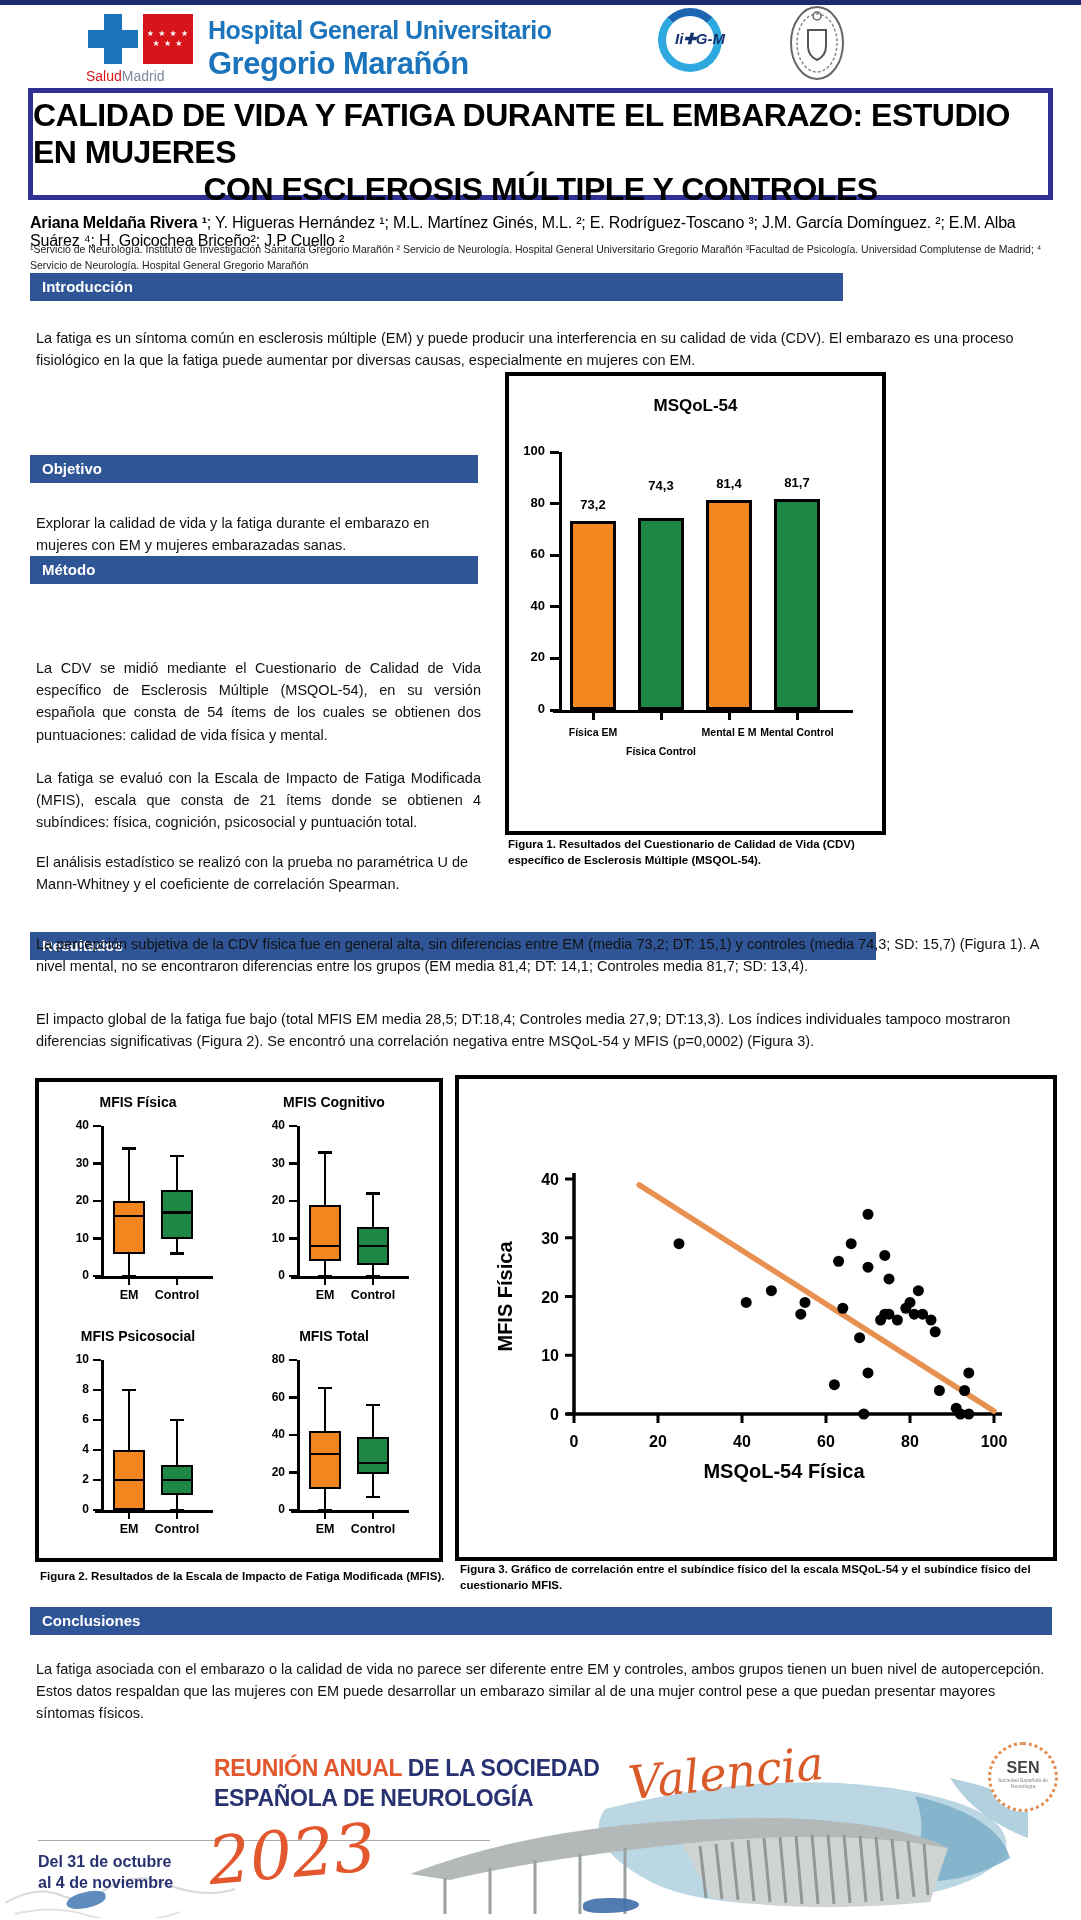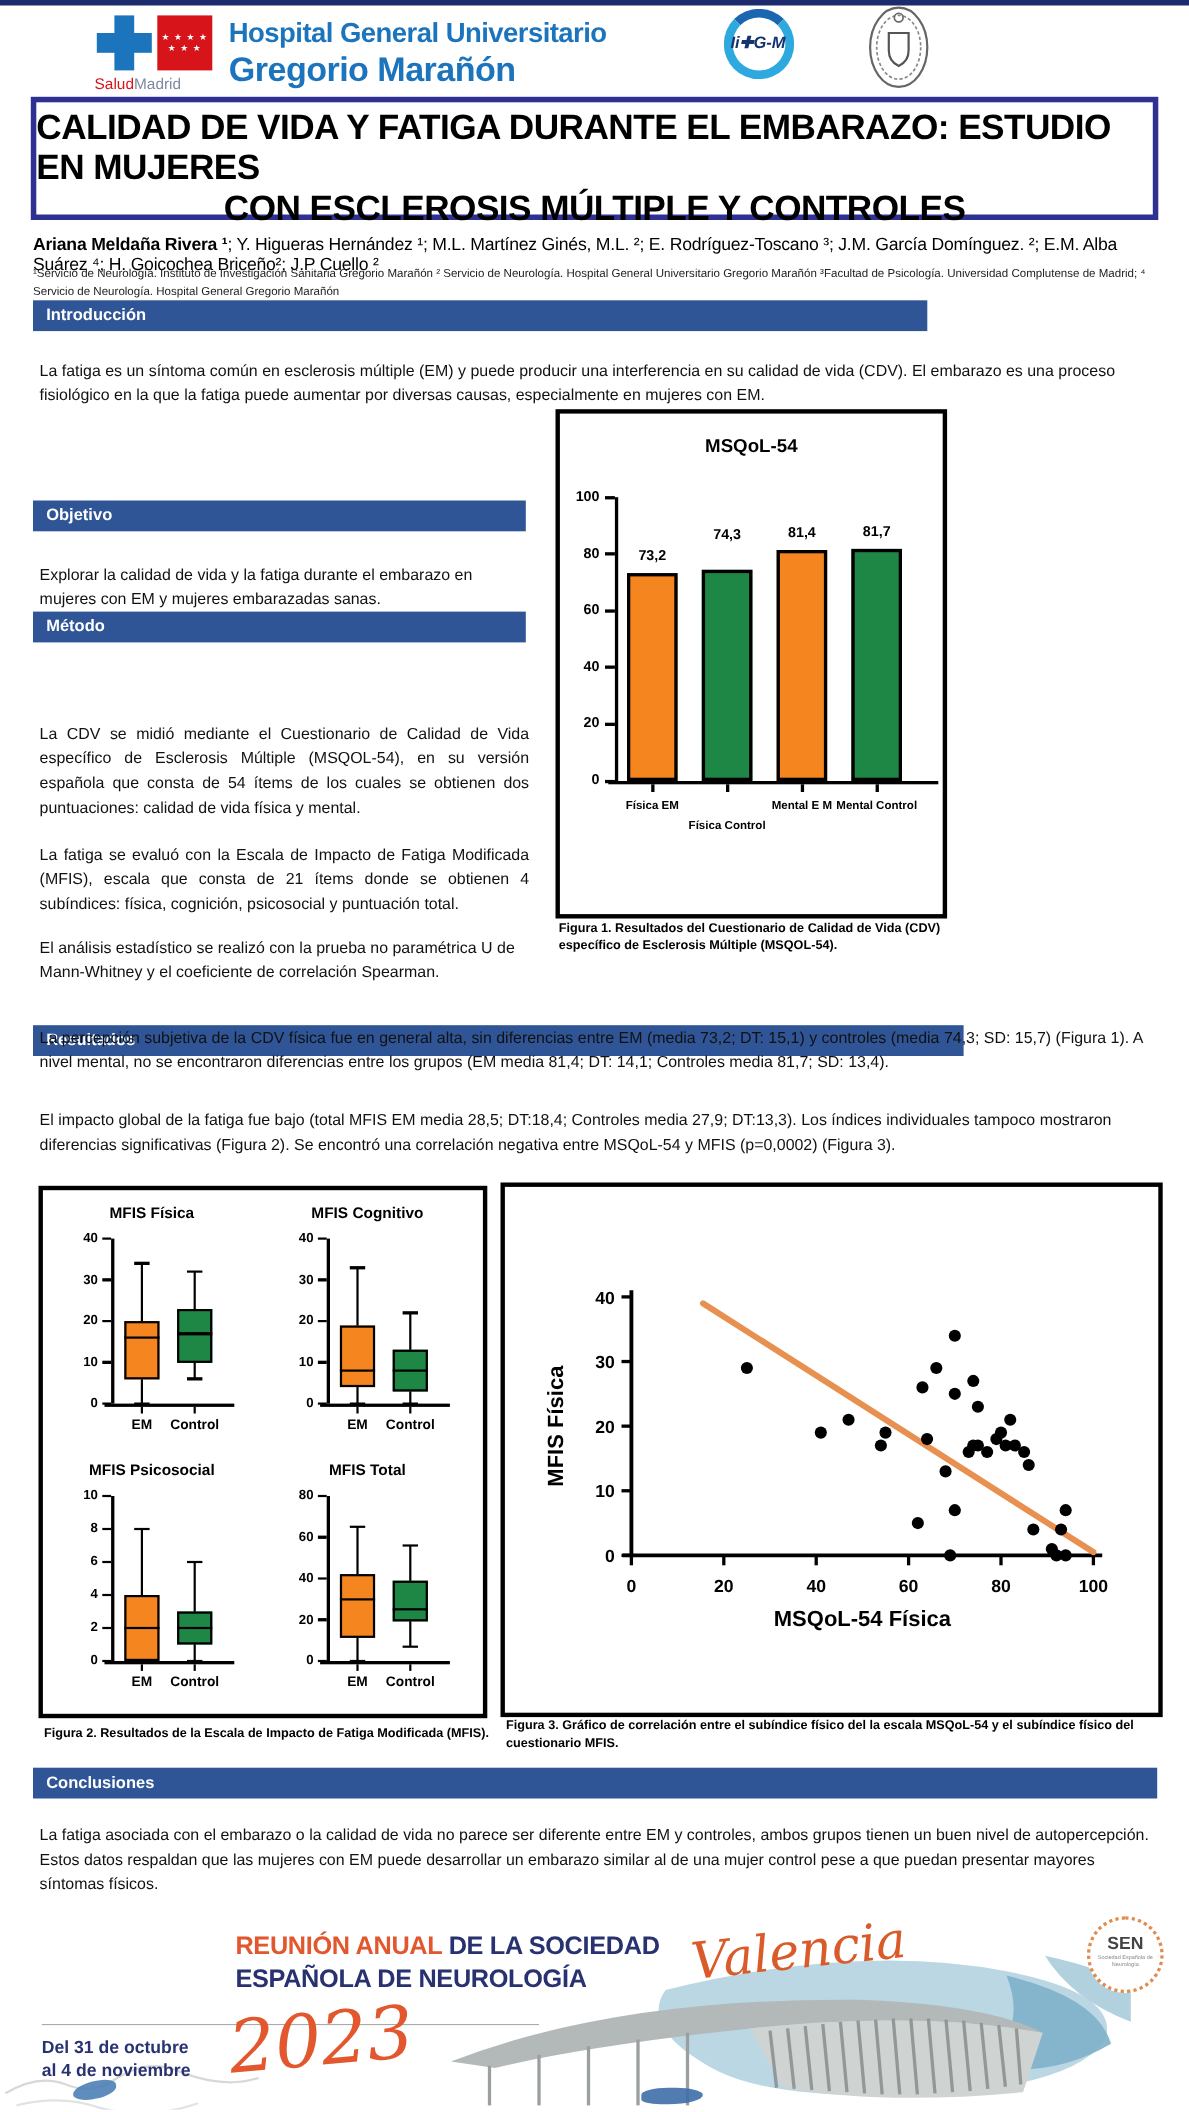--- a/index.html
+++ b/index.html
@@ -15,21 +15,21 @@
         display:flex;flex-direction:column;align-items:center;justify-content:center;line-height:10px;}
   .flag span{color:#fff;font-size:8px;letter-spacing:1px;}
   .salud-text{position:absolute;left:86px;top:68px;font-size:14px;}
   .salud-text .s1{color:#D7141A;} .salud-text .s2{color:#7c8aa0;}
   .hosp{position:absolute;left:208px;top:16px;color:#1C75BC;}
   .hosp .h1{font-size:25px;font-weight:600;letter-spacing:-0.5px;}
   .hosp .h2{font-size:31px;font-weight:800;letter-spacing:-0.5px;margin-top:1px;}
   .iisgm{position:absolute;left:650px;top:8px;width:96px;height:70px;}
   .iisgm-circle{position:absolute;left:8px;top:0;width:64px;height:64px;border-radius:50%;
         border:8px solid #2EA9E0;border-top-color:#1b66b0;box-sizing:border-box;}
-  .iisgm-text{position:absolute;left:14px;top:22px;width:72px;text-align:left;
+  .iisgm-text{position:absolute;left:14px;top:22px;width:72px;text-align:center;
         font-weight:800;font-style:italic;font-size:15px;color:#15336e;}
   .crest{position:absolute;left:788px;top:4px;}
   
   .title-box{position:absolute;left:28px;top:88px;width:1015px;height:94px;border:5px solid #2E3192;
         display:flex;flex-direction:column;justify-content:space-around;align-items:center;padding:4px 0;}
   .title-line{font-size:32px;font-weight:800;letter-spacing:-0.5px;text-align:left;}
   .authors{position:absolute;left:30px;top:198px;width:1022px;font-size:16px;letter-spacing:-0.2px;}
   .affil{position:absolute;left:30px;top:230px;width:1015px;font-size:10.5px;line-height:1.6;color:#222;}
 
   
@@ -47,21 +47,21 @@
   .met-p1{left:36px;top:602px;width:445px;}
   .met-p2{left:36px;top:642px;width:445px;text-align:justify;}
   .met-p3{left:36px;top:752px;width:445px;text-align:justify;}
   .met-p4{left:36px;top:836px;width:445px;}
   .res-p1{left:36px;top:918px;width:1014px;}
   .res-p2{left:36px;top:993px;width:1014px;}
   .con-text{left:36px;top:1643px;width:1014px;}
 
   
   .figbox{position:absolute;border:4px solid #000;background:#fff;}
-  .fig1-box{left:505px;top:372px;width:348px;height:455px;}
+  .fig1-box{left:505px;top:372px;width:348px;height:455px;padding-left:25px;}
   .fig1-title{position:absolute;top:20px;left:0;width:100%;text-align:center;font-size:17px;font-weight:800;}
   .fig1-plot{position:absolute;left:2px;top:48px;width:340px;height:360px;}
   .fig2-box{left:35px;top:1078px;width:400px;height:476px;}
   .fig3-box{left:455px;top:1075px;width:594px;height:478px;}
   .caption{position:absolute;font-size:11.5px;font-weight:700;line-height:1.4;color:#000;}
   .fig1-cap{left:508px;top:836px;width:348px;}
   .fig2-cap{left:40px;top:1568px;width:410px;}
   .fig3-cap{left:460px;top:1561px;width:588px;}
 
   

